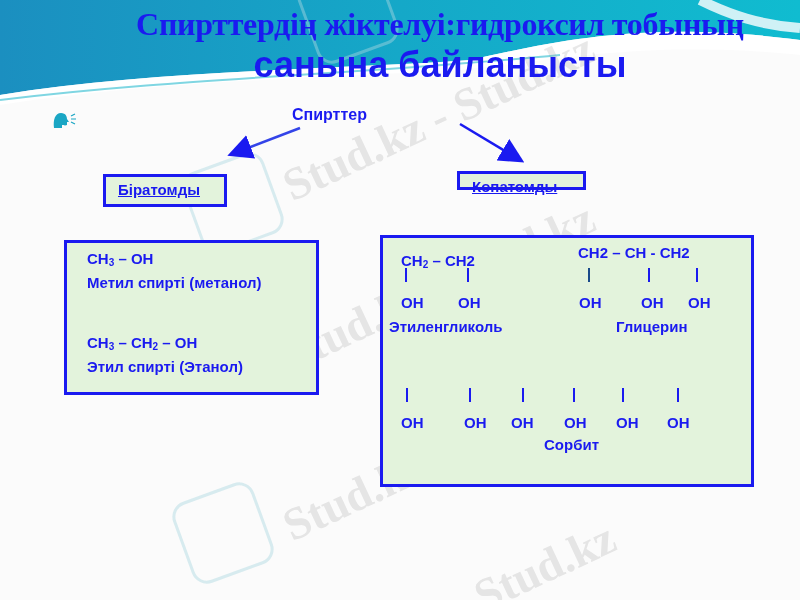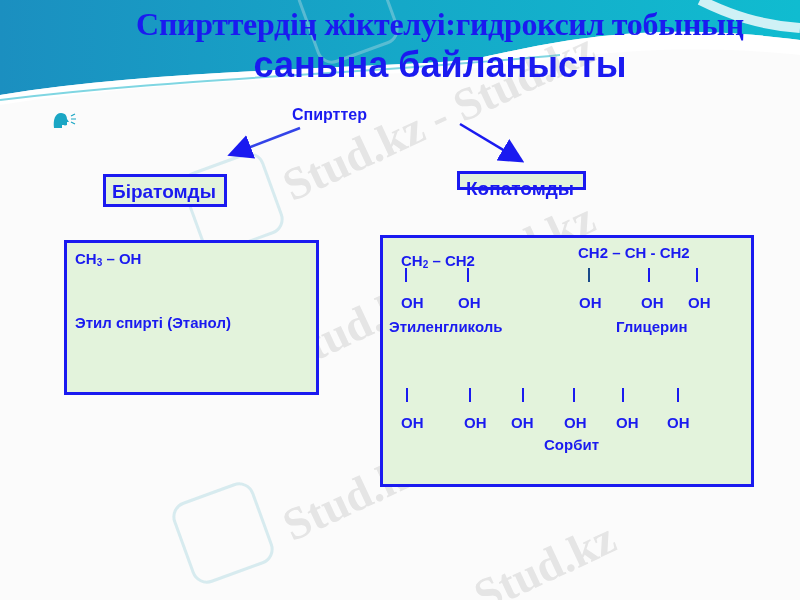--- a/index.html
+++ b/index.html
@@ -5,24 +5,24 @@
   html,body{margin:0;padding:0;}
   body{width:800px;height:600px;position:relative;overflow:hidden;background:#fbfbfb;font-family:"Liberation Sans",sans-serif;}
   .bg-wave{position:absolute;left:0;top:0;width:800px;height:110px;}
   .title{position:absolute;left:0;width:800px;text-align:center;color:#1a1af0;font-weight:bold;padding-left:40px;}
   .title1{top:6px;font-family:"Liberation Serif",serif;font-size:32px;letter-spacing:-0.3px;}
   .title2{top:44px;font-size:36px;}
   .bullet{position:absolute;left:52px;top:110px;width:26px;height:20px;}
   .heading{position:absolute;left:292px;top:106px;font-size:16px;font-weight:bold;color:#1a1af0;}
   .arrows{position:absolute;left:0;top:0;width:800px;height:600px;pointer-events:none;}
   .box{position:absolute;background:#e3f3dc;border:3px solid #1a1af0;color:#1a1af0;font-weight:bold;box-sizing:border-box;}
-  .lbl{font-size:19px;padding:4px 6px;}
+  .lbl{font-size:15px;padding:4px 12px;text-decoration:underline;}
   .box-single-lbl{left:103px;top:174px;width:124px;height:33px;}
   .box-multi-lbl{left:457px;top:171px;width:129px;height:19px;}
-  .box-single{left:64px;top:240px;width:255px;height:155px;font-size:15px;line-height:20px;padding:6px 8px;}
+  .box-single{left:64px;top:240px;width:255px;height:155px;font-size:15px;line-height:20px;padding:6px 20px;}
   .box-multi{left:380px;top:235px;width:374px;height:252px;font-size:15px;}
   .abs{position:absolute;white-space:pre;}
   sub{font-size:10px;vertical-align:-2px;}
   .bond{position:absolute;width:2px;height:14px;background:#1a1af0;}
   .wm{position:absolute;font-family:"Liberation Serif",serif;font-size:46px;font-weight:bold;color:rgba(150,150,150,0.22);transform:rotate(-25deg);white-space:nowrap;}
   .logo{position:absolute;width:80px;height:80px;border:3px solid rgba(170,215,225,0.45);border-radius:16px;transform:rotate(-20deg);}
 </style>
 </head>
 <body>
 
@@ -72,21 +72,23 @@
 
 <div class="box box-single-lbl lbl">
   <span>Біратомды</span>
 </div>
 <div class="box box-multi-lbl lbl">
   <span>Көпатомды</span>
 </div>
 
 <div class="box box-single">
   <div><span>CH</span><sub>3</sub><span> – OH</span></div>
+  <div>Метил спирті (метанол)</div>
   <div style="height:40px"></div>
+  <div><span>CH</span><sub>3</sub><span> – CH</span><sub>2</sub><span> – OH</span></div>
   <div>Этил спирті (Этанол)</div>
 </div>
 
 <div class="box box-multi">
 
   <div class="abs" style="left:18px;top:14px;"><span>CH</span><sub>2</sub><span> – CH2</span></div>
   <div class="bond" style="left:22px;top:30px;"></div>
   <div class="bond" style="left:84px;top:30px;"></div>
   <div class="abs" style="left:18px;top:56px;">OH</div>
   <div class="abs" style="left:75px;top:56px;">OH</div>

